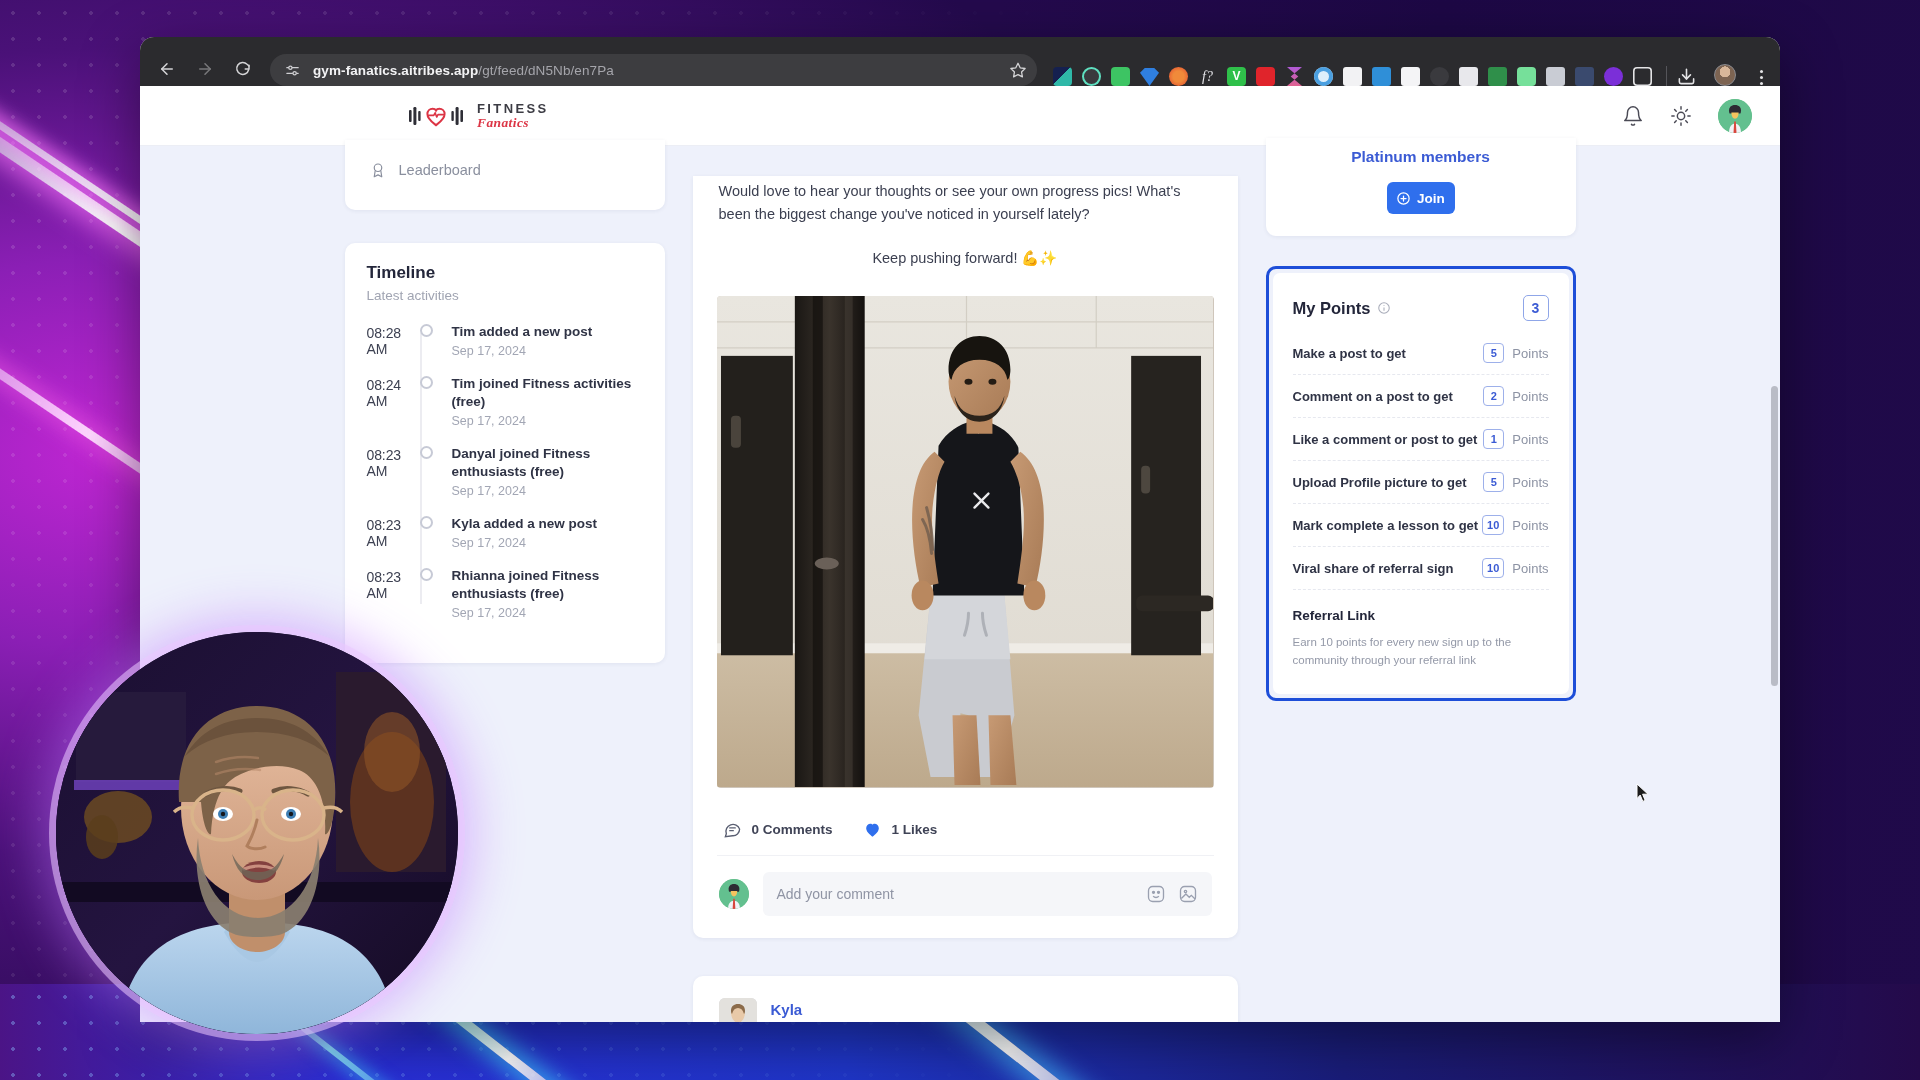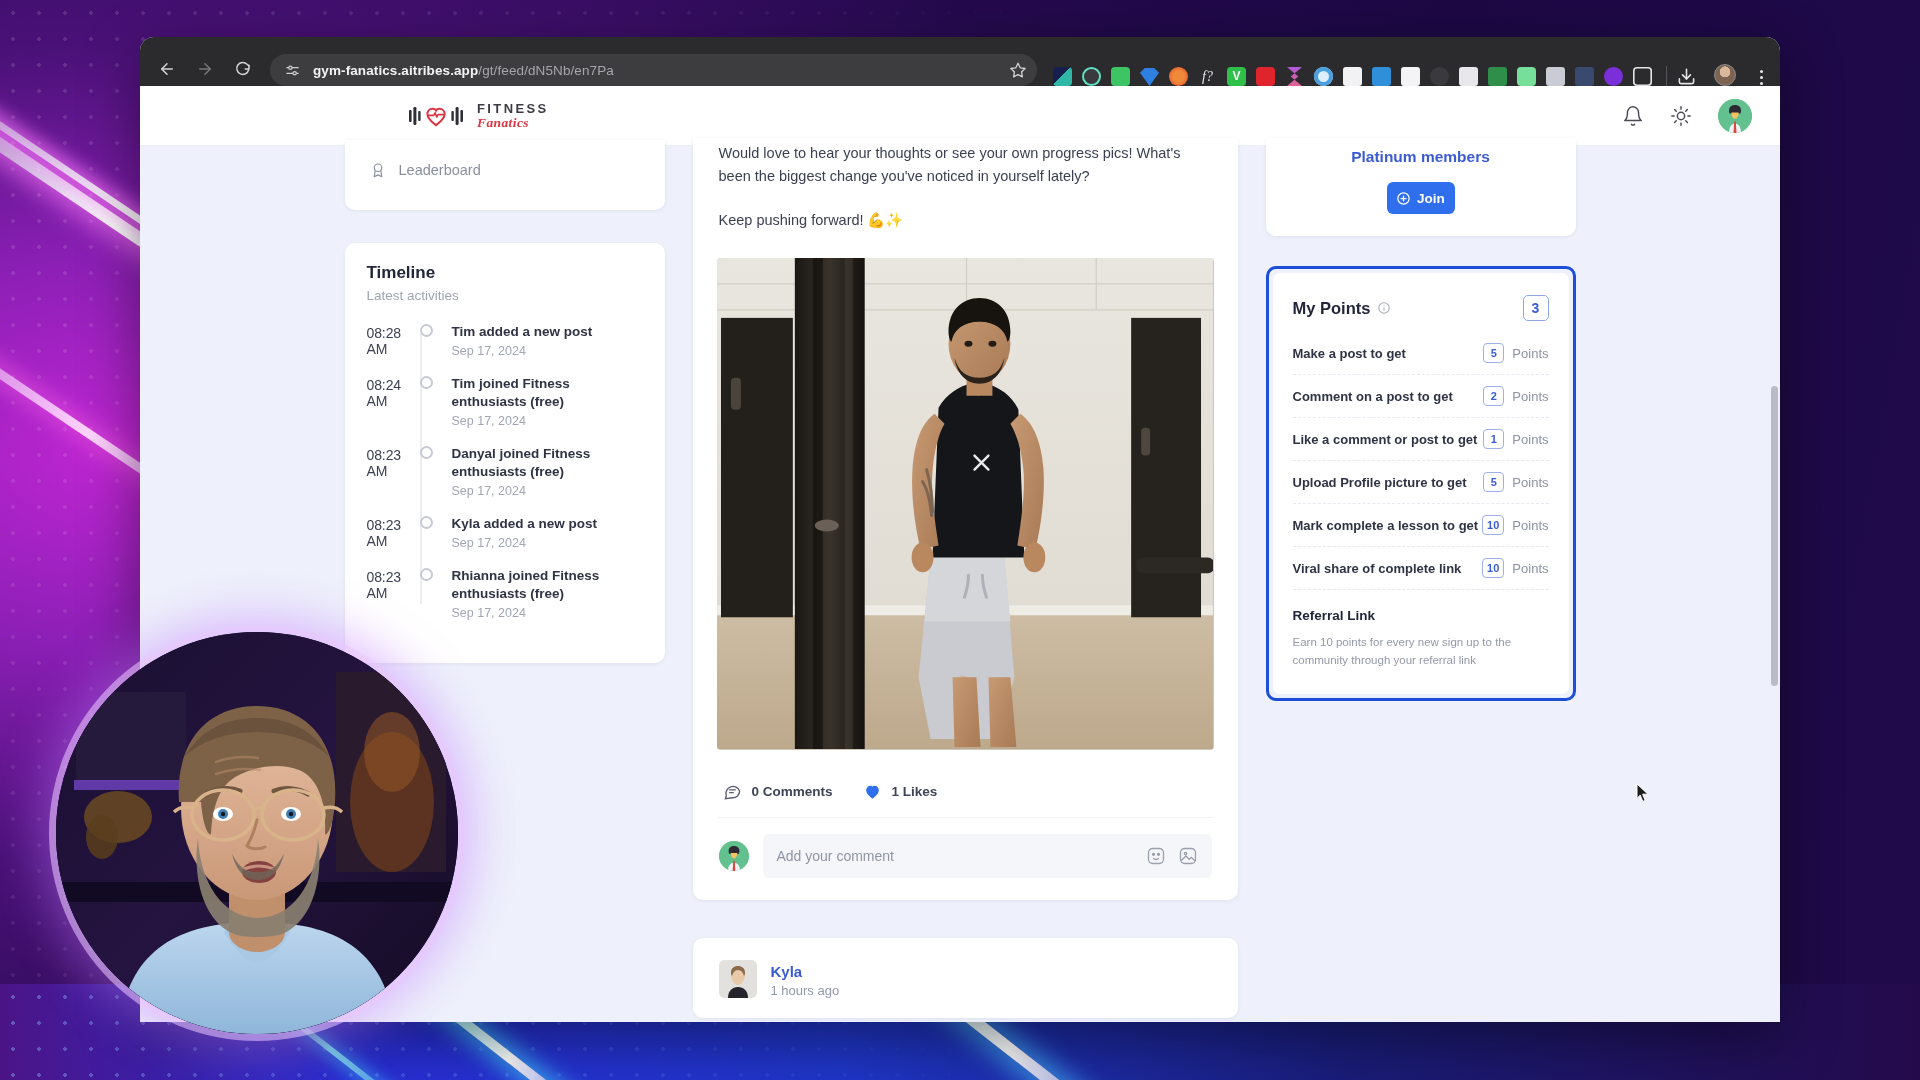--- a/index.html
+++ b/index.html
@@ -152,21 +152,21 @@
     width: 34px; height: 34px; border-radius: 50%; overflow: hidden;
     background: #6cc08b; position: relative;
   }
 
   
   .content {
     position: absolute; left: 0; right: 0; top: 60px; bottom: 0;
     display: flex; justify-content: center; gap: 28px; padding: 0 24px;
   }
   .col-left { width: 320px; flex: none; padding-top: 0; }
-  .col-mid { width: 545px; flex: none; }
+  .col-mid { width: 545px; flex: none; margin-top: 38px; }
   .col-right { width: 310px; flex: none; }
 
   .card { background: #fff; border-radius: 10px; box-shadow: 0 1px 4px rgba(30,40,90,.07); }
 
   
   .menu-card { padding: 12px 0 22px; }
   .menu-item {
     display: flex; align-items: center; gap: 12px; padding: 9px 24px;
     font-size: 14.5px; color: #8a8f9e;
   }
@@ -186,21 +186,21 @@
     border: 2.2px solid #c7cad6; display: block;
   }
   .tl-body { padding-left: 15px; }
   .tl-txt { font-size: 13.5px; color: #2f3345; line-height: 1.33; font-weight: 600; }
   .tl-date { font-size: 12.5px; color: #a2a6b4; margin-top: 3px; }
 
   
   .post-card { background:#fff; border-radius: 10px; box-shadow: 0 1px 4px rgba(30,40,90,.07); padding: 0 0 8px; overflow: hidden; }
   .post-body { padding: 4px 26px 0; }
   .post-p { font-size: 14.5px; color: #3b3f50; line-height: 1.62; }
-  .post-p + .post-p { margin-top: 20px; }
+  .post-p + .post-p { margin-top: 20px; text-align: center; }
   .post-img {
     margin: 26px 24px 0; height: 492px; border-radius: 4px; overflow: hidden;
     position: relative; background: #cfc6bb;
   }
   .gym-scene { position: absolute; inset: 0; }
   .post-actions {
     display: flex; gap: 30px; padding: 18px 30px 16px;
     border-bottom: 1px solid #f0f1f5; margin: 14px 24px 0;
     border-left: none; border-right: none; border-top: none;
     padding-left: 6px;
@@ -463,21 +463,21 @@
                 <div class="tl-date">Sep 17, 2024</div>
               </div>
             </div>
 
             <div class="tl-item">
               <div class="tl-time">08:24 AM</div>
               <div class="tl-dot">
                   <span></span>
                 </div>
               <div class="tl-body">
-                <div class="tl-txt">Tim joined Fitness enthusiasts (free)</div>
+                <div class="tl-txt">Tim joined Fitness activities (free)</div>
                 <div class="tl-date">Sep 17, 2024</div>
               </div>
             </div>
 
             <div class="tl-item">
               <div class="tl-time">08:23 AM</div>
               <div class="tl-dot">
                   <span></span>
                 </div>
               <div class="tl-body">
@@ -715,21 +715,21 @@
                 </span>
               </div>
               <div class="pts-row">
                 <span class="pts-label">Mark complete a lesson to get</span>
                 <span class="pts-right">
                   <span class="pts-num">10</span>
                   <span class="pts-word">Points</span>
                 </span>
               </div>
               <div class="pts-row">
-                <span class="pts-label">Viral share of complete link</span>
+                <span class="pts-label">Viral share of referral sign</span>
                 <span class="pts-right">
                   <span class="pts-num">10</span>
                   <span class="pts-word">Points</span>
                 </span>
               </div>
             </div>
 
             <div class="ref-title">Referral Link</div>
             <div class="ref-note">Earn 10 points for every new sign up to the community through your referral link</div>
           </div>

